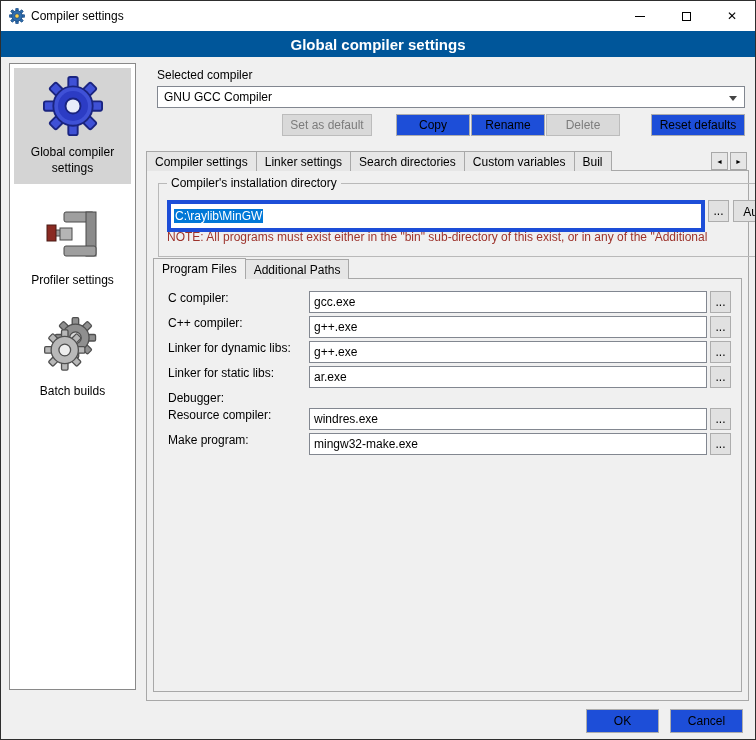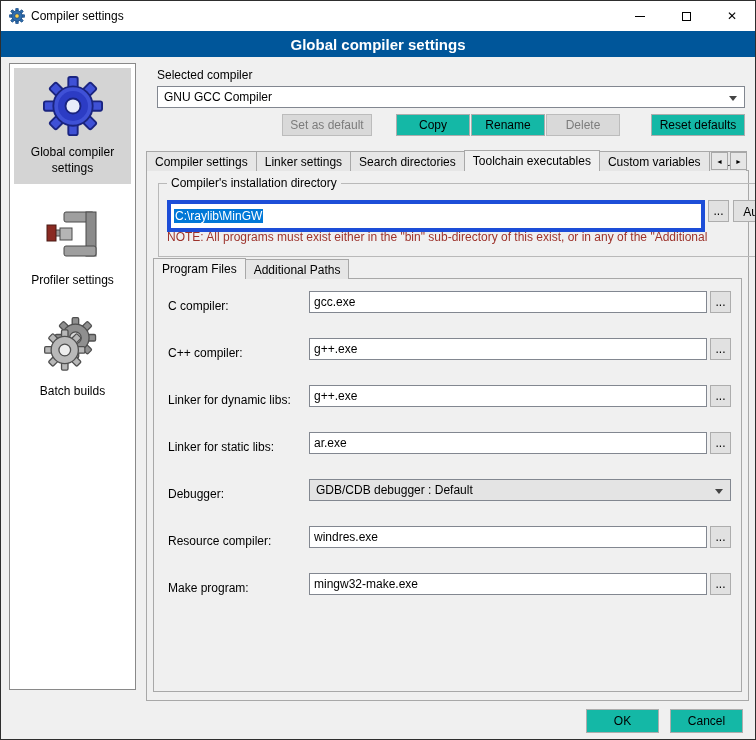--- a/index.html
+++ b/index.html
@@ -32,21 +32,21 @@
     display: flex; align-items: center; justify-content: center; }
 
   
   .sidebar { position: absolute; left: 8px; top: 62px; width: 127px; height: 627px;
     background: #ffffff; border: 1px solid #898989; padding: 4px 4px; overflow: hidden; }
   .side-item { text-align: center; padding: 8px 2px 8px; margin-bottom: 12px; }
   .side-item.selected { background: #d4d4d4; }
   .side-label { display: block; margin-top: 6px; line-height: 1.3; }
 
   
-  .btn { position: absolute; height: 22px; border: 1px solid #adadad; background: #14b8a6;
+  .btn { position: absolute; height: 22px; border: 1px solid #adadad; background: #1d4ed8;
     display: flex; align-items: center; justify-content: center; }
   .btn.disabled { background: #d9d9d9; color: #7c7c7c; border-color: #bcbcbc; }
 
   .combo { border: 1px solid #828790; background: #fff; height: 22px;
     display: flex; align-items: center; padding: 0 24px 0 6px; position: relative; white-space: nowrap; overflow: hidden; }
   .chev { position: absolute; right: 7px; top: 9px; width: 0; height: 0;
     border-left: 4px solid transparent; border-right: 4px solid transparent; border-top: 5px solid #444; }
 
   .field-label-top { position: absolute; left: 156px; top: 67px; }
   #selected-compiler { position: absolute; left: 156px; top: 85px; width: 588px; }
@@ -76,21 +76,21 @@
   .browse-btn { width: 21px; height: 22px; margin-left: 3px; border: 1px solid #adadad; background: #e1e1e1;
     display: flex; align-items: center; justify-content: center; padding: 0; }
   .autodetect-btn { width: 82px; height: 22px; margin-left: 4px; border: 1px solid #adadad; background: #e1e1e1; padding: 4px; }
   .note-text { position: absolute; left: 8px; top: 46px; right: 1px; color: #9c322b;
     white-space: nowrap; overflow: hidden; }
 
   
   .subtabstrip { position: absolute; left: 6px; top: 87px; height: 21px; display: flex; align-items: flex-end; z-index: 2; }
   .subpanel { position: absolute; left: 6px; top: 107px; width: 589px; height: 414px;
     border: 1px solid #a8a8a8; background: #f0f0f0; padding: 12px 10px 0 14px; }
-  .form-row { display: flex; align-items: flex-end; margin-bottom: 25px; }
+  .form-row { display: flex; align-items: flex-start; margin-bottom: 3px; }
   .form-label { width: 128px; flex: none; }
   .field-area { flex: 1; display: flex; padding-left: 13px; }
   .text-input { flex: 1; height: 22px; border: 1px solid #828790; background: #fff; padding: 0 4px;
     font: inherit; }
   .combo-flat { flex: 1; height: 22px; border: 1px solid #828790; background: #e4e4e4;
     display: flex; align-items: center; padding: 0 24px 0 6px; position: relative; white-space: nowrap; overflow: hidden; }
 </style>
 </head>
 <body>
 
@@ -179,21 +179,20 @@
   <button class="btn disabled" style="left:281px;top:113px;width:90px">Set as default</button>
   <button class="btn" style="left:395px;top:113px;width:74px">Copy</button>
   <button class="btn" style="left:470px;top:113px;width:74px">Rename</button>
   <button class="btn disabled" style="left:545px;top:113px;width:74px">Delete</button>
   <button class="btn" style="left:650px;top:113px;width:94px">Reset defaults</button>
 
   <div class="tabstrip">
     <div class="tab">Compiler settings</div>
     <div class="tab">Linker settings</div>
     <div class="tab">Search directories</div>
-    <div class="tab active">Toolchain executables</div>
     <div class="tab">Custom variables</div>
     <div class="tab tab-cut">Buil</div>
     <div class="tab-arrows">
       <button class="tab-arrow">
           <span>◄</span>
         </button>
       <button class="tab-arrow">
           <span>►</span>
         </button>
     </div>
@@ -247,26 +246,20 @@
       <div class="form-row">
         <span class="form-label">Linker for static libs:</span>
         <div class="field-area">
           <input class="text-input" value="ar.exe" style="">
           <button class="browse-btn">...</button>
         </div>
       </div>
 
       <div class="form-row">
         <span class="form-label">Debugger:</span>
-        <div class="field-area">
-          <div class="combo-flat">
-            <span>GDB/CDB debugger : Default</span>
-            <span class="chev"></span>
-          </div>
-        </div>
       </div>
 
       <div class="form-row">
         <span class="form-label">Resource compiler:</span>
         <div class="field-area">
           <input class="text-input" value="windres.exe" style="">
           <button class="browse-btn">...</button>
         </div>
       </div>
 

